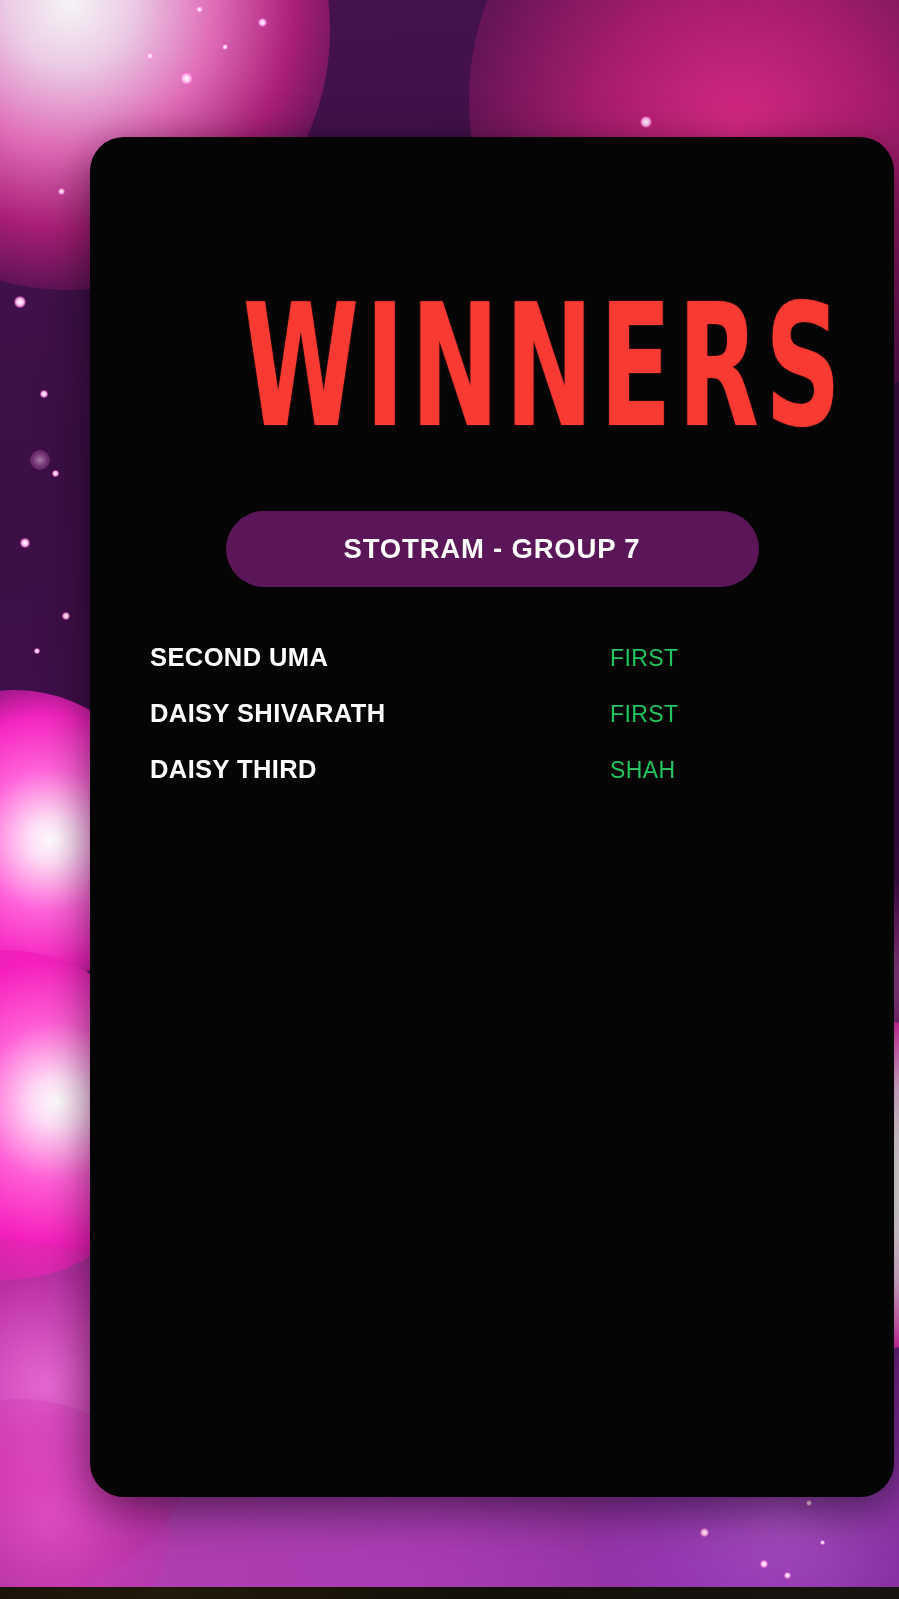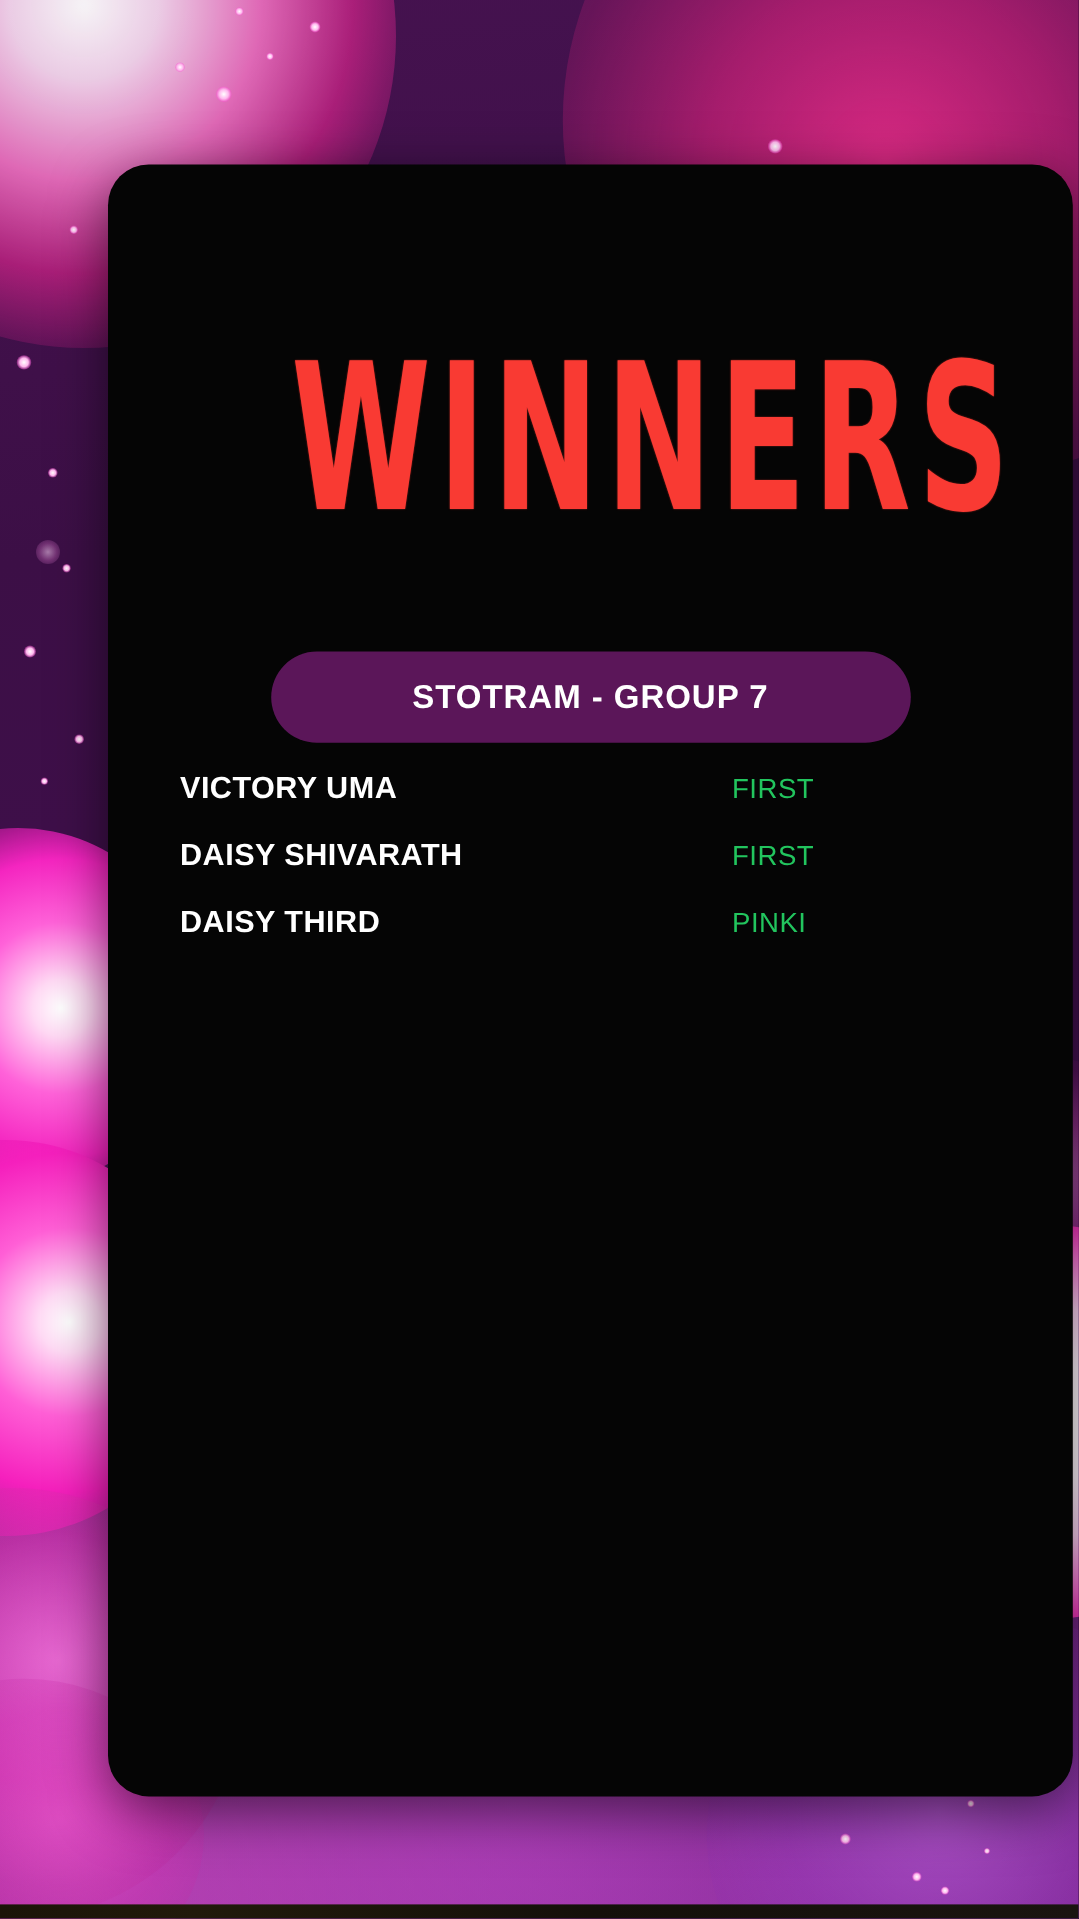--- a/index.html
+++ b/index.html
@@ -166,21 +166,20 @@
     border-radius: 40px;
     width: 533px;
     height: 76px;
     display: flex;
     align-items: center;
     justify-content: center;
     font-size: 27.5px;
     font-weight: 700;
     letter-spacing: 0.8px;
     box-sizing: border-box;
-    margin-top: 32px;
   }
 
   .winners-list {
     position: absolute;
     left: 60px;
     right: 40px;
     top: 506px;
   }
   .row {
     display: flex;
@@ -262,29 +261,29 @@
   <div class="card">
 
     <h1 class="title">WINNERS</h1>
 
     <div class="pill-wrap">
       <div class="pill">STOTRAM - GROUP 7</div>
     </div>
 
     <div class="winners-list">
       <div class="row">
-        <span class="name">VICTORY UMA</span>
+        <span class="name">SECOND UMA</span>
         <span class="rank">FIRST</span>
       </div>
       <div class="row">
         <span class="name">DAISY SHIVARATH</span>
         <span class="rank">FIRST</span>
       </div>
       <div class="row">
         <span class="name">DAISY THIRD</span>
-        <span class="rank">PINKI</span>
+        <span class="rank">SHAH</span>
       </div>
     </div>
 
   </div>
 
   <div class="bottom-strip"></div>
 </div>
 
 </body></html>

